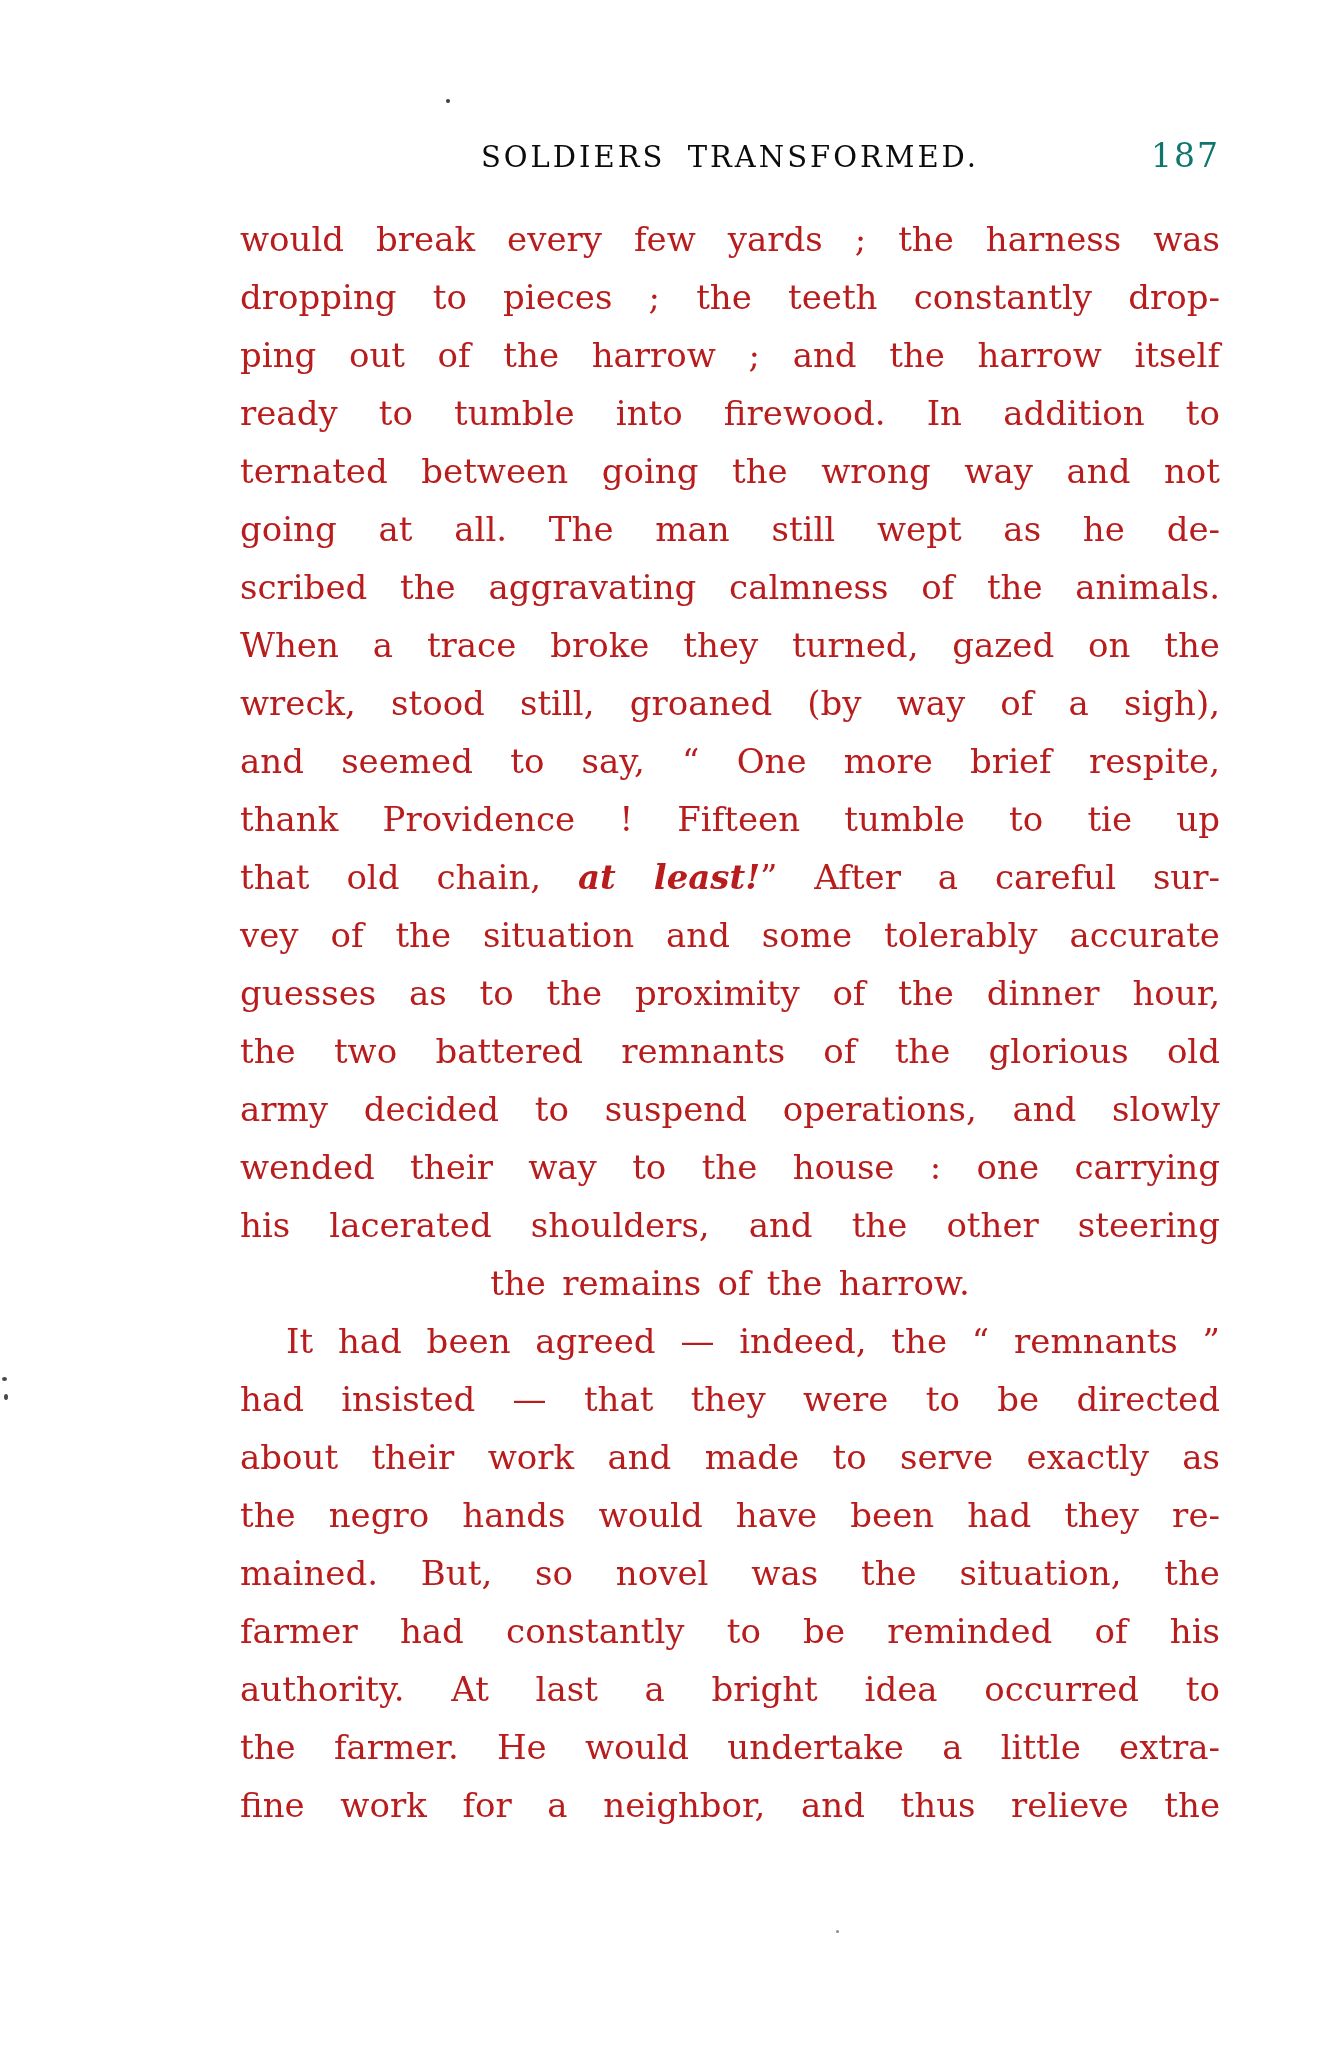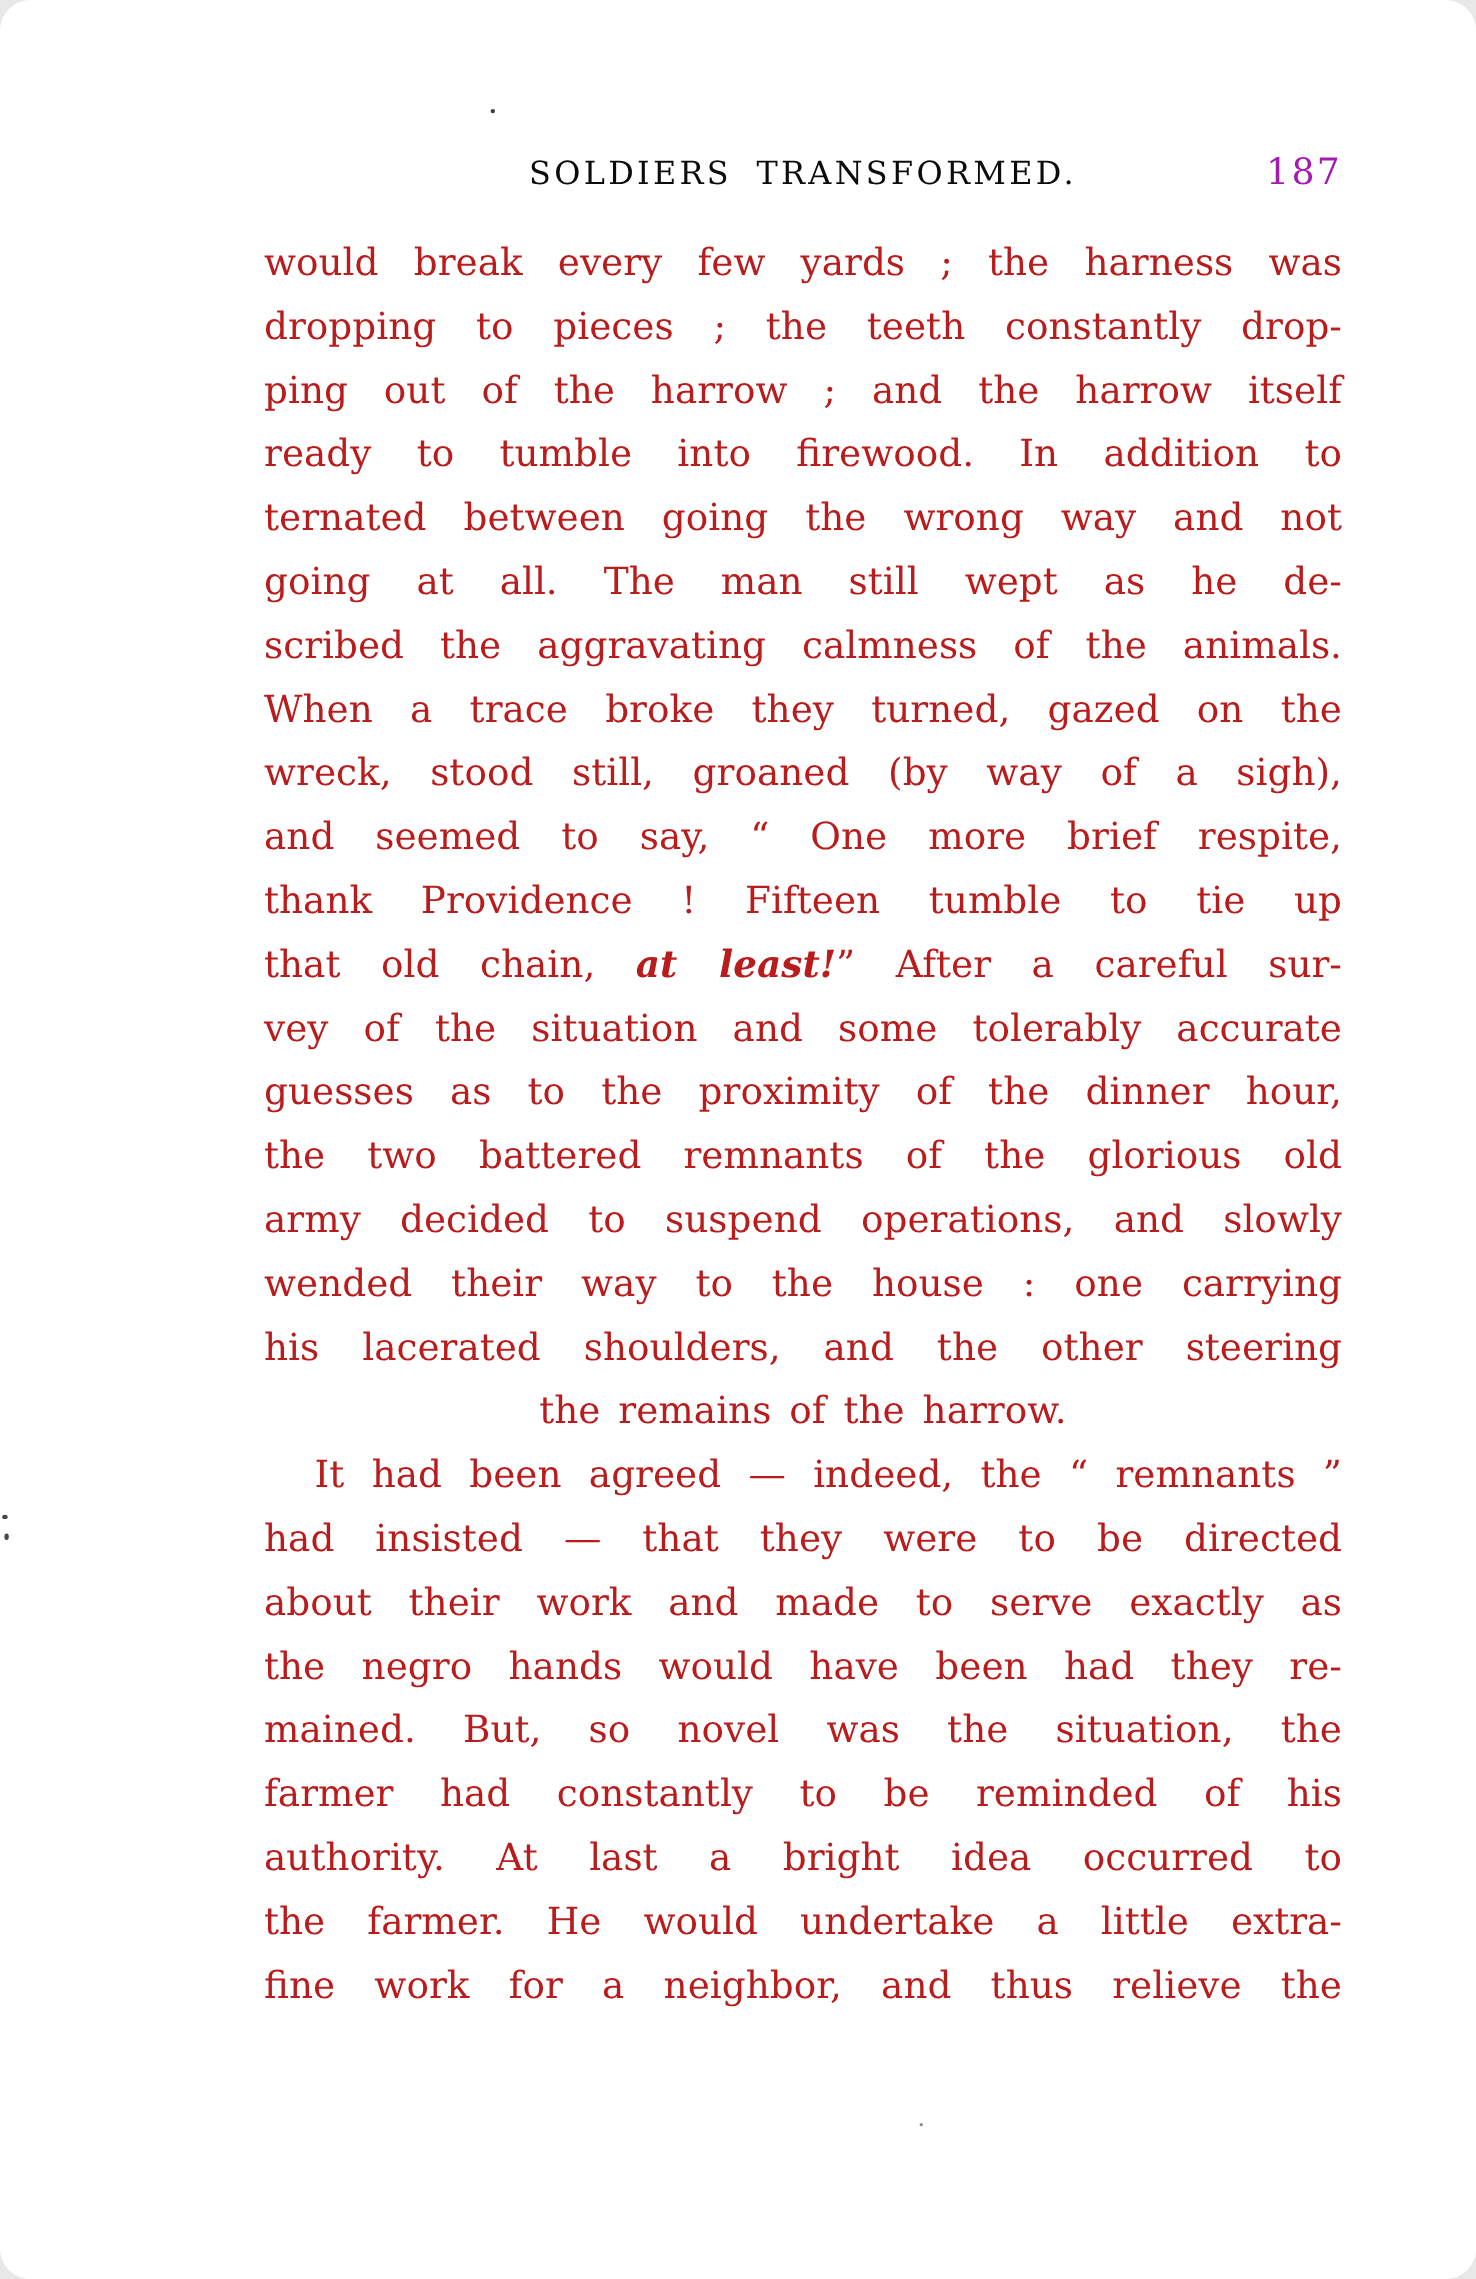--- a/index.html
+++ b/index.html
@@ -27,21 +27,21 @@
     letter-spacing: 3px;
     word-spacing: 10px;
     white-space: nowrap;
     color: #0c0c0c;
   }
   .page-number {
     position: absolute;
     right: 0; top: -4px;
     font-size: 33px;
     letter-spacing: 2px;
-    color: #a21caf;
+    color: #0f766e;
   }
   .body-text {
     position: absolute;
     left: 240px; top: 210px; width: 980px;
     font-size: 34px;
     line-height: 58px;
     color: #b91c1c;
   }
   .line {
     width: 100%;
@@ -53,21 +53,21 @@
     text-align: justify;
     text-align-last: justify;
   }
   .line.indent { padding-left: 46px; box-sizing: border-box; }
   .italic { font-style: italic; font-weight: bold; }
   .speck { position: absolute; background: #1a1a1a; border-radius: 50%; }
 </style>
 </head>
 <body>
 
-<div class="page" style="background: rgb(255, 255, 255); color: rgb(14, 14, 14); border-radius: 28px;">
+<div class="page" style="background: rgb(255, 255, 255); color: rgb(14, 14, 14);">
   <div class="running-header">
     <span class="running-title">SOLDIERS TRANSFORMED.</span>
     <span class="page-number">187</span>
   </div>
   <div class="body-text">
       <div class="line just"><span>would break every few yards ; the harness was</span></div>
       <div class="line just"><span>dropping to pieces ; the teeth constantly drop-</span></div>
       <div class="line just"><span>ping out of the harrow ; and the harrow itself</span></div>
       <div class="line just"><span>ready to tumble into firewood.  In addition to</span></div>
       <div class="line just"><span>ternated between going the wrong way and not</span></div>

